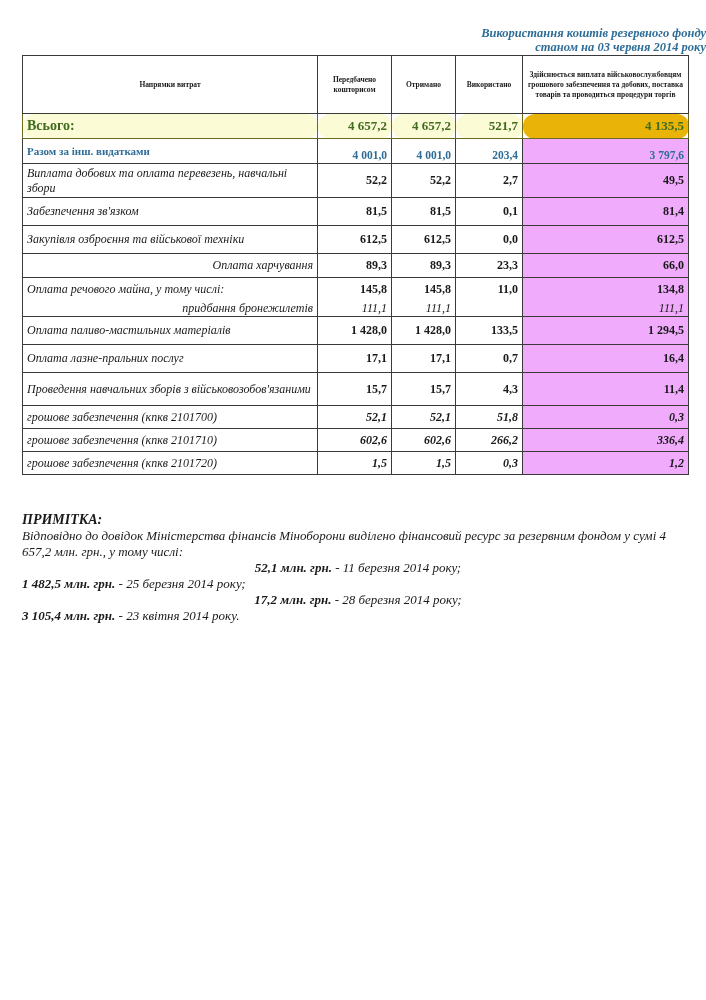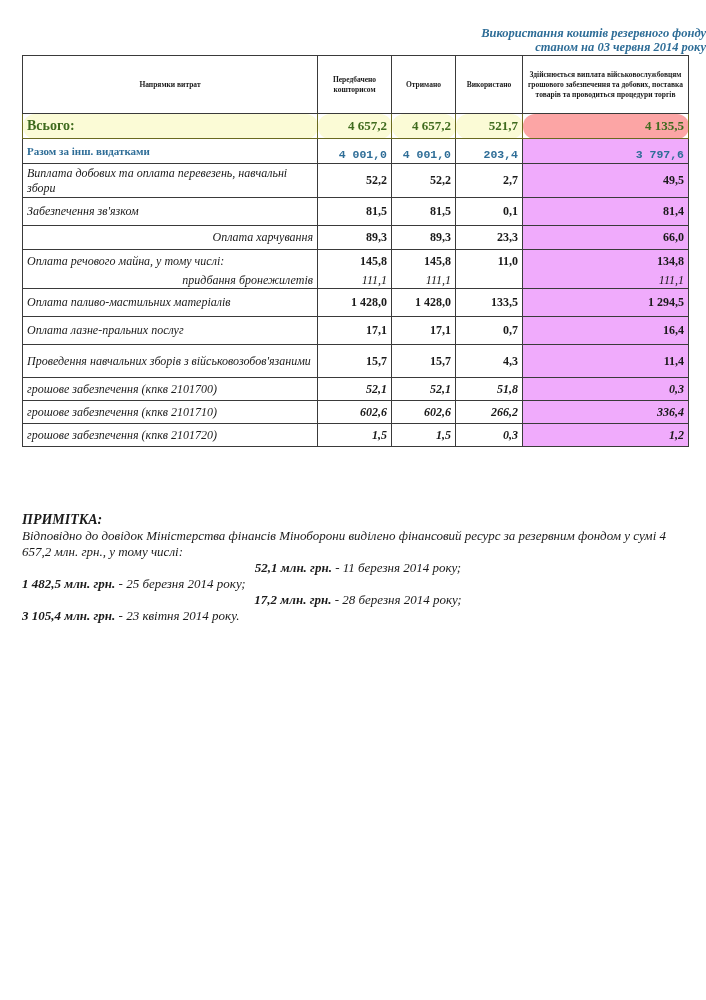--- a/index.html
+++ b/index.html
@@ -9,26 +9,26 @@
            color: #2e6d97; font-style: italic; font-weight: bold; font-size: 12.5px; line-height: 14px; }
   table { position: absolute; left: 22px; top: 55px; width: 666px; border-collapse: collapse; table-layout: fixed; }
   td, th { border: 1px solid #3a3a3a; padding: 0 4px; font-size: 12px; }
   th { font-size: 7.5px; font-weight: bold; text-align: center; line-height: 10px; height: 57px; }
   td.num { text-align: right; font-weight: bold; font-family: "Liberation Serif", serif; }
   td.lbl { font-style: italic; }
   tr.total td { background: #fbfbd6; color: #3f6b1e; font-weight: bold; font-size: 14px; height: 24px; border-color: #6a6a20; border-radius: 12px; }
   tr.total td.num { font-size: 13px; }
   tr.sub td { color: #2e6d97; font-weight: bold; font-style: normal; height: 22px; }
   tr.sub td.lbl { font-style: normal; font-size: 11px; }
-  tr.sub td.num { vertical-align: bottom; font-size: 11.5px; padding-bottom: 2px; font-family: Liberation Mono, monospace; }
+  tr.sub td.num { vertical-align: bottom; font-size: 11.5px; padding-bottom: 2px; }
   tr.item td { height: 27px; }
   tr.item-s td { height: 23px; text-align: right; }
   tr.item2 td { height: 34px; vertical-align: top; padding-top: 4px; }
   td.last { background: #f0abfc; }
-  tr.total td.last { background: #fca5a5; }
+  tr.total td.last { background: #eab308; }
   .subline { display: block; text-align: right; font-weight: normal; font-style: italic; padding-top: 4px; }
   td .numline { display: block; }
   tr.kpkv td { height: 22px; }
   tr.kpkv td.num { font-style: italic; }
   .note { position: absolute; left: 22px; top: 512px; width: 660px; font-style: italic; font-size: 13px; line-height: 16px; }
   .note-head { font-weight: bold; font-size: 14px; }
   .note-line b { font-weight: bold; }
   .indent { padding-left: 12px; text-align: center; }
 </style>
 </head>
@@ -77,20 +77,27 @@
       <td class="num">52,2</td>
       <td class="num">2,7</td>
       <td class="num last">49,5</td>
     </tr>
     <tr class="item">
       <td class="lbl">Забезпечення зв'язком</td>
       <td class="num">81,5</td>
       <td class="num">81,5</td>
       <td class="num">0,1</td>
       <td class="num last">81,4</td>
+    </tr>
+    <tr class="item">
+      <td class="lbl">Закупівля озброєння та військової техніки</td>
+      <td class="num">612,5</td>
+      <td class="num">612,5</td>
+      <td class="num">0,0</td>
+      <td class="num last">612,5</td>
     </tr>
     <tr class="item-s">
       <td class="lbl">Оплата харчування</td>
       <td class="num">89,3</td>
       <td class="num">89,3</td>
       <td class="num">23,3</td>
       <td class="num last">66,0</td>
     </tr>
     <tr class="item2">
       <td class="lbl">

